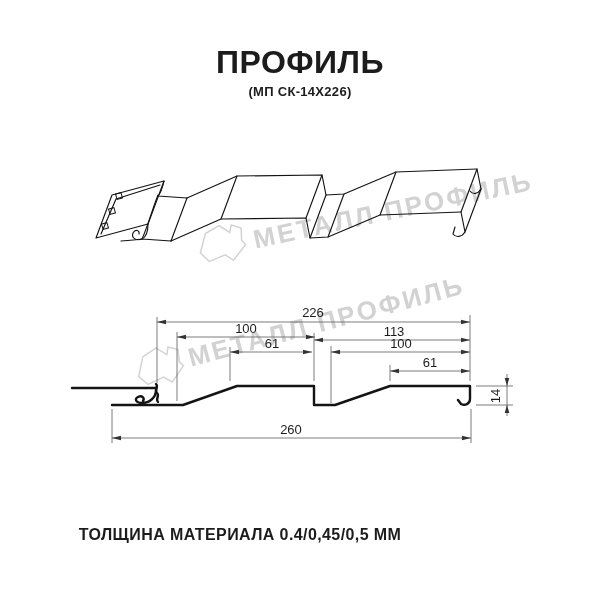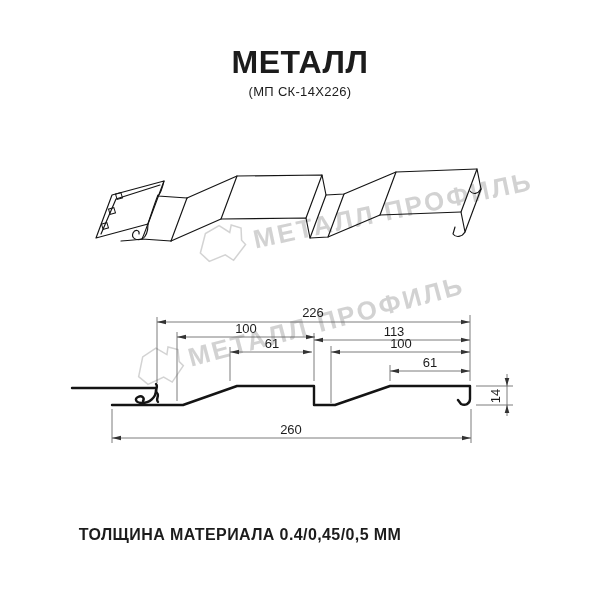--- a/index.html
+++ b/index.html
@@ -12,40 +12,40 @@
   .header{
     position:absolute;top:46px;left:0;width:600px;text-align:center;
   }
   .title{
     font-size:32px;font-weight:bold;letter-spacing:.5px;color:#1c1c1c;line-height:1;
   }
   .subtitle{
     margin-top:10px;font-size:15px;font-weight:600;letter-spacing:.6px;color:#1c1c1c;line-height:1;
   }
   .model{
-    margin-top:7px;font-size:13px;font-weight:400;letter-spacing:.3px;color:#1c1c1c;line-height:1;
+    margin-top:7px;font-size:13px;font-weight:700;letter-spacing:.3px;color:#1c1c1c;line-height:1;
   }
   .footer{
     position:absolute;top:527px;left:0;width:480px;text-align:center;
     font-size:16px;font-weight:600;letter-spacing:.4px;color:#1c1c1c;line-height:1;
   }
   svg.drawing{position:absolute;left:0;top:0;}
   .thin{stroke:#5a5a5a;stroke-width:.8;fill:none;}
   .thick{stroke:#141414;stroke-width:2.4;fill:none;stroke-linejoin:round;stroke-linecap:round;}
   .persp{stroke:#141414;stroke-width:1.15;fill:none;stroke-linejoin:round;stroke-linecap:round;}
   .arrow{fill:#333;stroke:none;}
   .dimtext{font-size:13px;fill:#1c1c1c;}
   .wm{stroke:#cbcbcb;stroke-width:1.5;fill:none;opacity:.85;}
   .wmtext{font-size:26px;font-weight:600;letter-spacing:2.5px;fill:#cbcbcb;opacity:.85;}
 </style>
 </head>
 <body>
 
 <div class="header">
-  <div class="title">МЕТАЛЛ</div>
+  <div class="title">ПРОФИЛЬ</div>
   <div class="model">(МП СК-14Х226)</div>
 </div>
 
 <svg class="drawing" width="600" height="600" viewBox="0 0 600 600">
 
   <g transform="translate(193,228) rotate(-12)">
     <path class="wm" d="M2,26 L11,8 L26,3 L35,12 L38,5 L47,10 L45,22 L48,27 L33,40 L26,33 L9,36 Z"></path>
     <text class="wmtext" x="57" y="33">МЕТАЛЛ ПРОФИЛЬ</text>
   </g>
   <g transform="translate(130,352) rotate(-15)">

